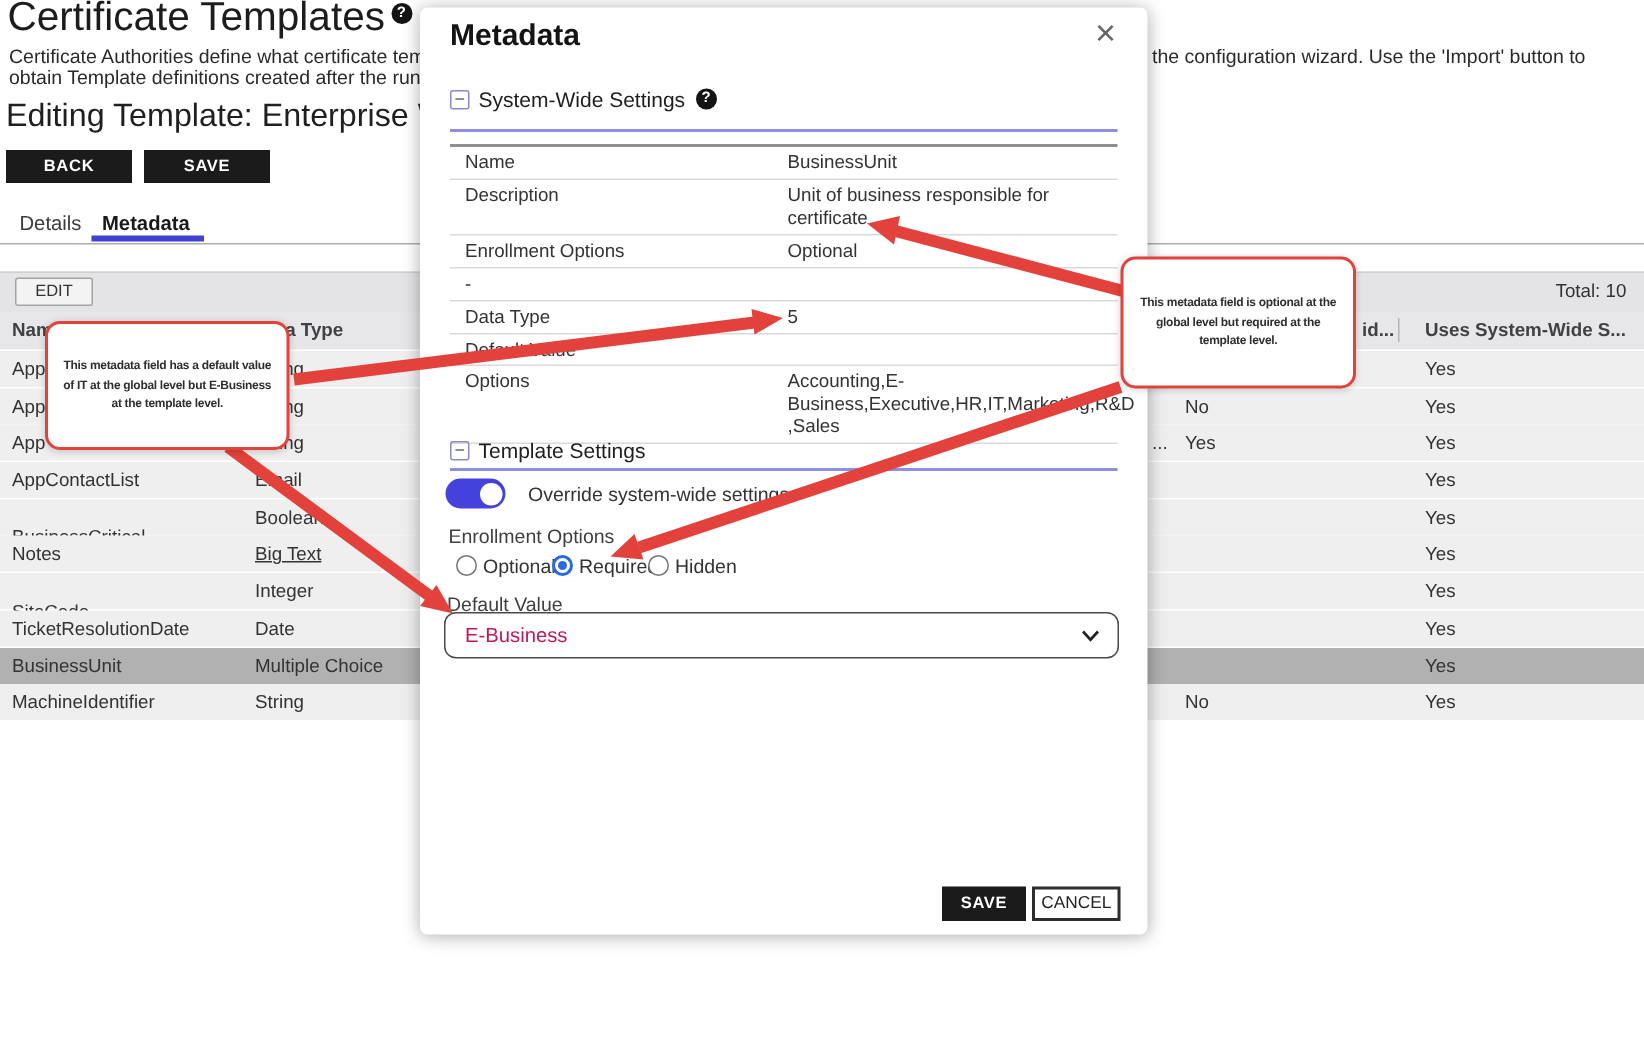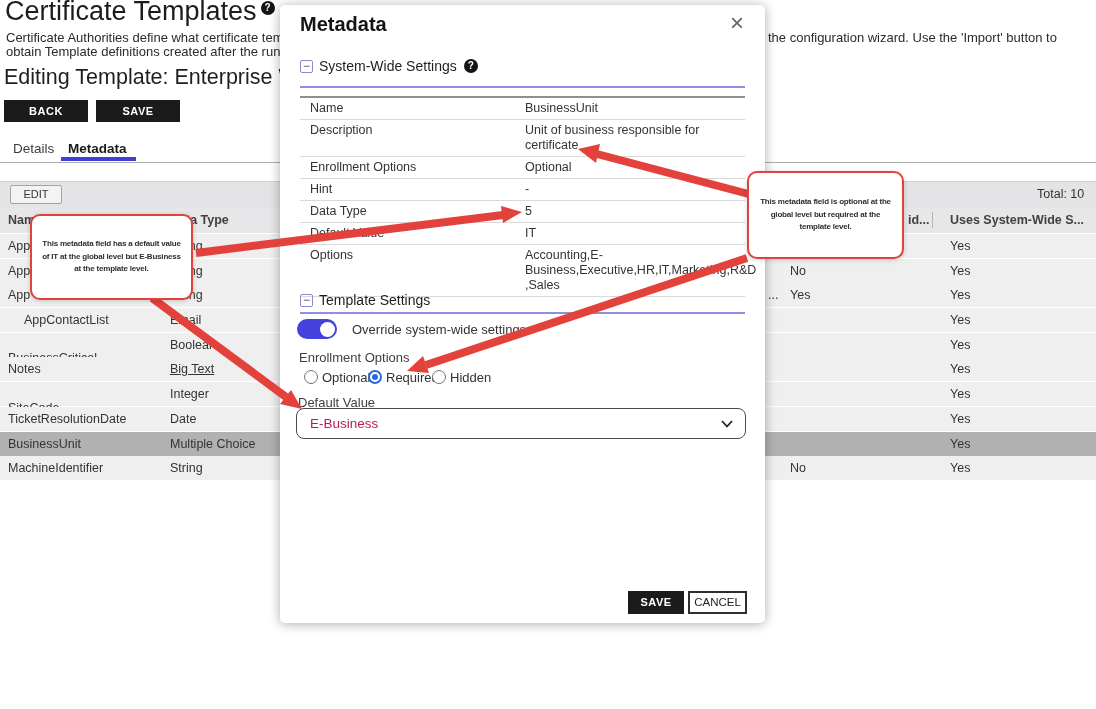--- a/index.html
+++ b/index.html
@@ -124,21 +124,21 @@
       <span class="td" style="left: 950px;">Yes</span>
     </div>
     <div class="trow">
       <span class="td" style="left: 8px;">App</span>
       <span class="td" style="left: 170px;">String</span>
       <span class="td" style="left: 768px;">...</span>
       <span class="td" style="left: 790px;">Yes</span>
       <span class="td" style="left: 950px;">Yes</span>
     </div>
     <div class="trow">
-      <span class="td" style="left: 8px; margin-left: 16px;">AppContactList</span>
+      <span class="td" style="left: 8px;">AppContactList</span>
       <span class="td" style="left: 170px;">Email</span>
       <span class="td" style="left: 950px;">Yes</span>
     </div>
     <div class="trow">
       <span class="td" style="left: 8px; margin-top: 13px;">BusinessCritical</span>
       <span class="td" style="left: 170px;">Boolean</span>
       <span class="td" style="left: 950px;">Yes</span>
     </div>
     <div class="trow">
       <span class="td" style="left: 8px;">Notes</span>
@@ -186,30 +186,28 @@
       </div>
       <div class="sw-row">
         <span class="sw-label">Description</span>
         <span class="sw-value">Unit of business responsible for certificate</span>
       </div>
       <div class="sw-row">
         <span class="sw-label">Enrollment Options</span>
         <span class="sw-value">Optional</span>
       </div>
       <div class="sw-row">
-        <span class="sw-label">Hint</span>
         <span class="sw-value">-</span>
       </div>
       <div class="sw-row">
         <span class="sw-label">Data Type</span>
         <span class="sw-value">5</span>
       </div>
       <div class="sw-row">
         <span class="sw-label">Default Value</span>
-        <span class="sw-value">IT</span>
       </div>
       <div class="sw-row">
         <span class="sw-label">Options</span>
         <span class="sw-value">Accounting,E-
 Business,Executive,HR,IT,Marketing,R&amp;D
 ,Sales</span>
       </div>
     </div>
 
   <div class="abs section-head" id="sec2">

